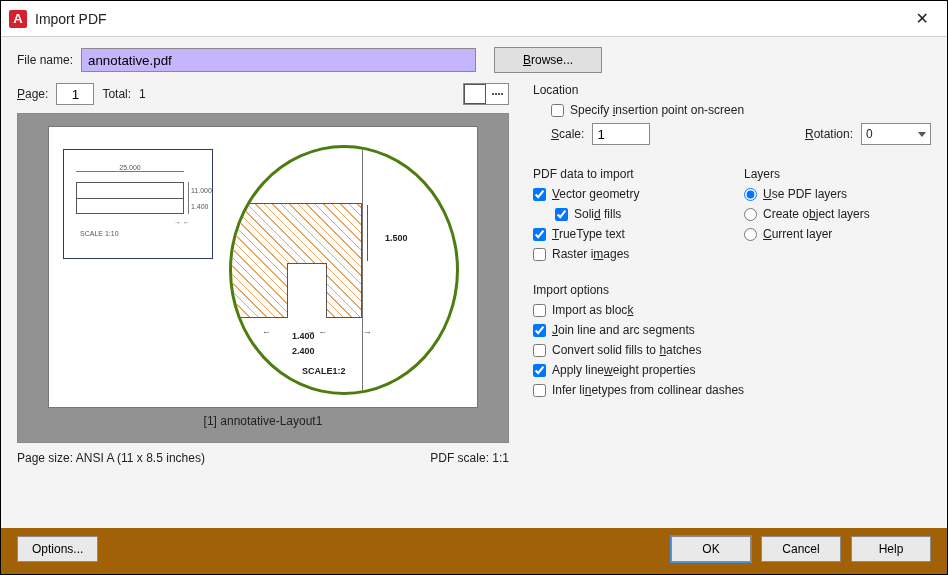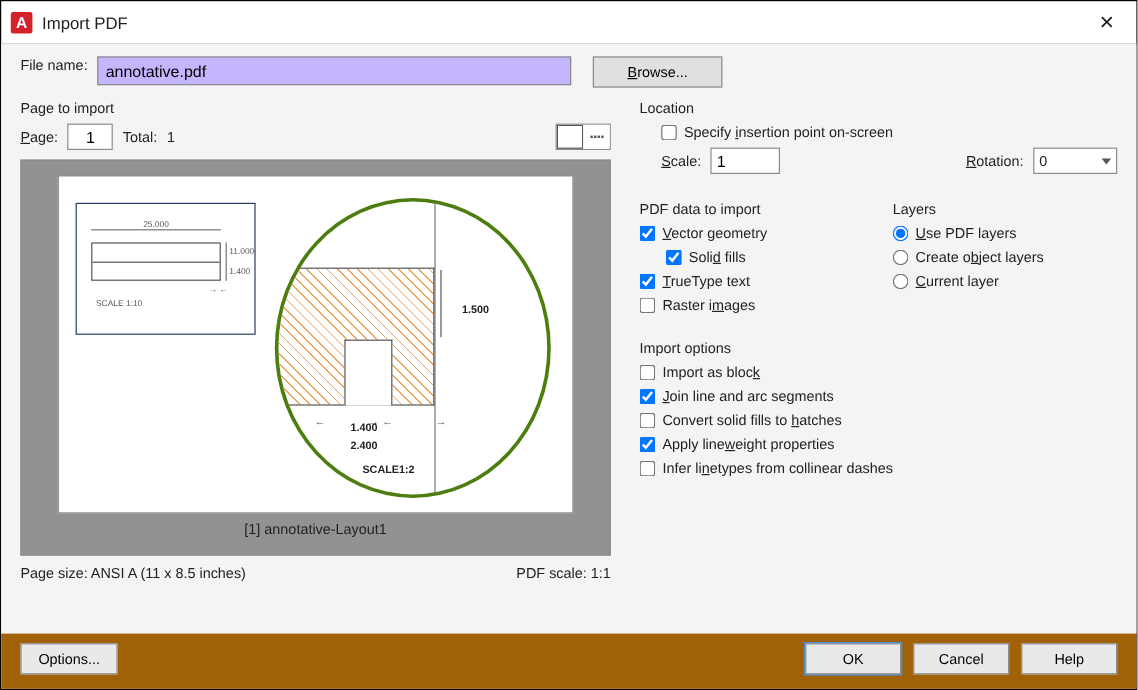--- a/index.html
+++ b/index.html
@@ -49,20 +49,21 @@
   }
   .body {
     flex: 1;
     background: #f4f4f4;
     padding: 10px 16px 10px 16px;
     display: flex;
     flex-direction: column;
   }
   .file-row {
     display: flex;
+    align-items: center;
     gap: 8px;
     margin-bottom: 10px;
   }
   .file-row label { white-space: nowrap; }
   .file-input {
     flex: 0 0 395px;
     height: 24px;
     padding: 2px 6px;
     border: 1px solid #8a8a8a;
     background: #c4b5fd;
@@ -318,21 +319,20 @@
   <div class="body">
     <div class="file-row">
       <label>File name:</label>
       <input class="file-input" value="annotative.pdf" style="">
       <button class="btn browse"><span class="u">B</span><span>rowse...</span></button>
     </div>
 
     <div class="columns">
 
       <div class="left-col">
-        <div class="section-label">Page to import</div>
         <div class="page-row">
           <span><span class="u">P</span>age:</span>
           <input class="page-input" value="1" style="">
           <span>Total:</span>
           <span>1</span>
           <div class="view-toggle">
             <div class="active">
                 <div class="icon-single"></div>
               </div>
             <div>

